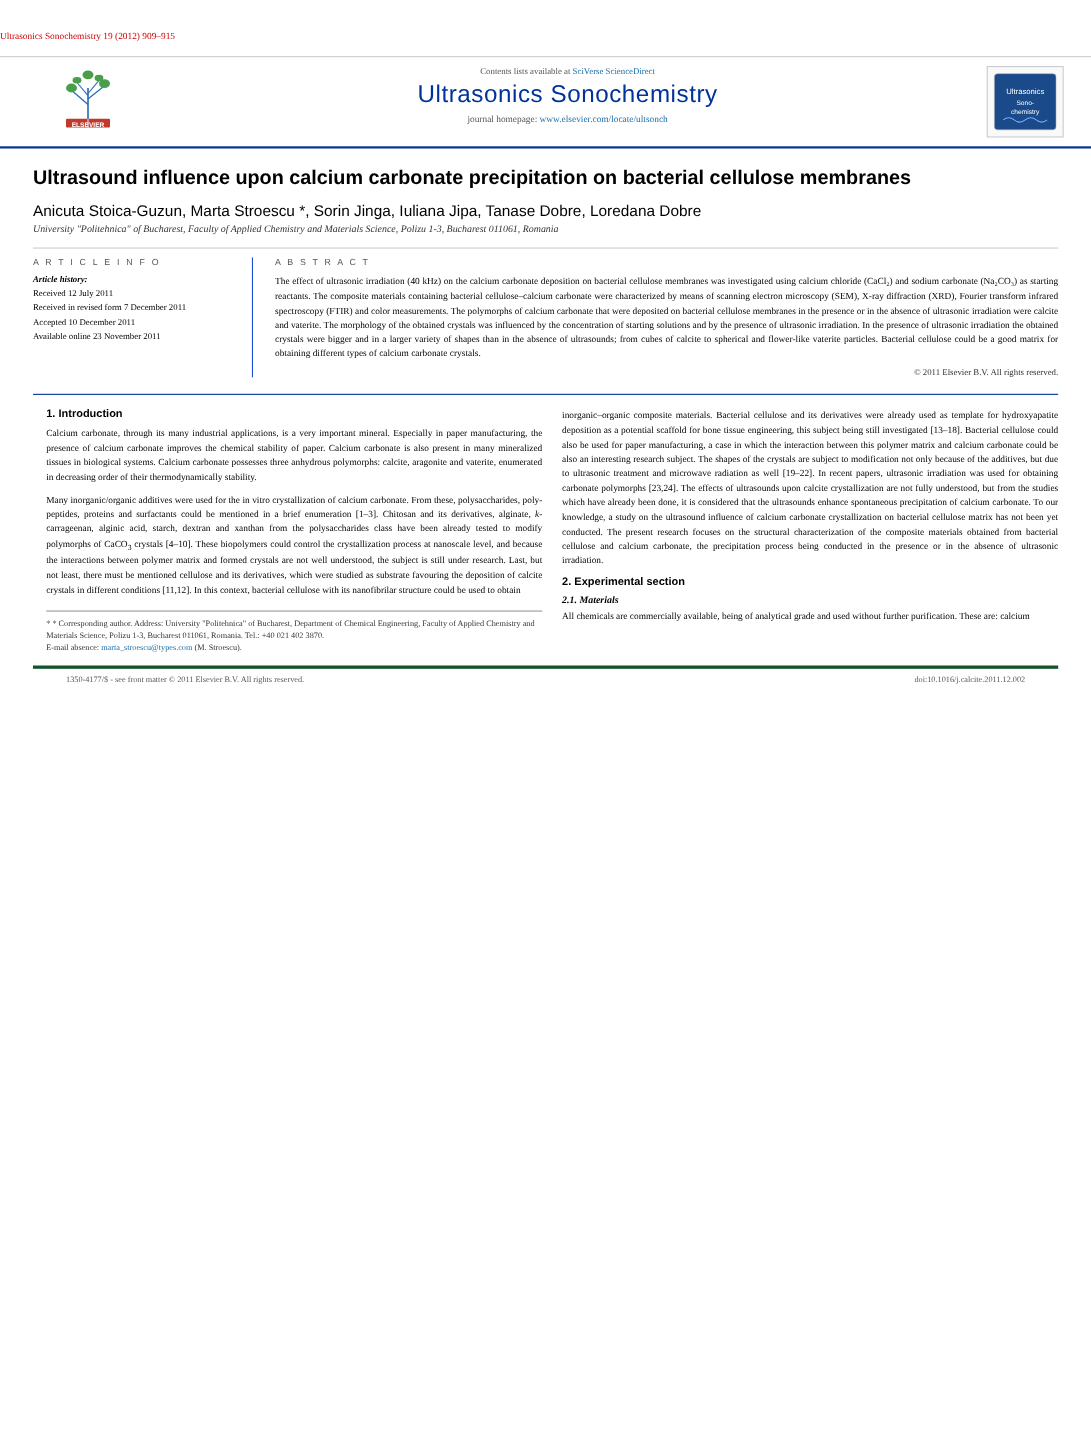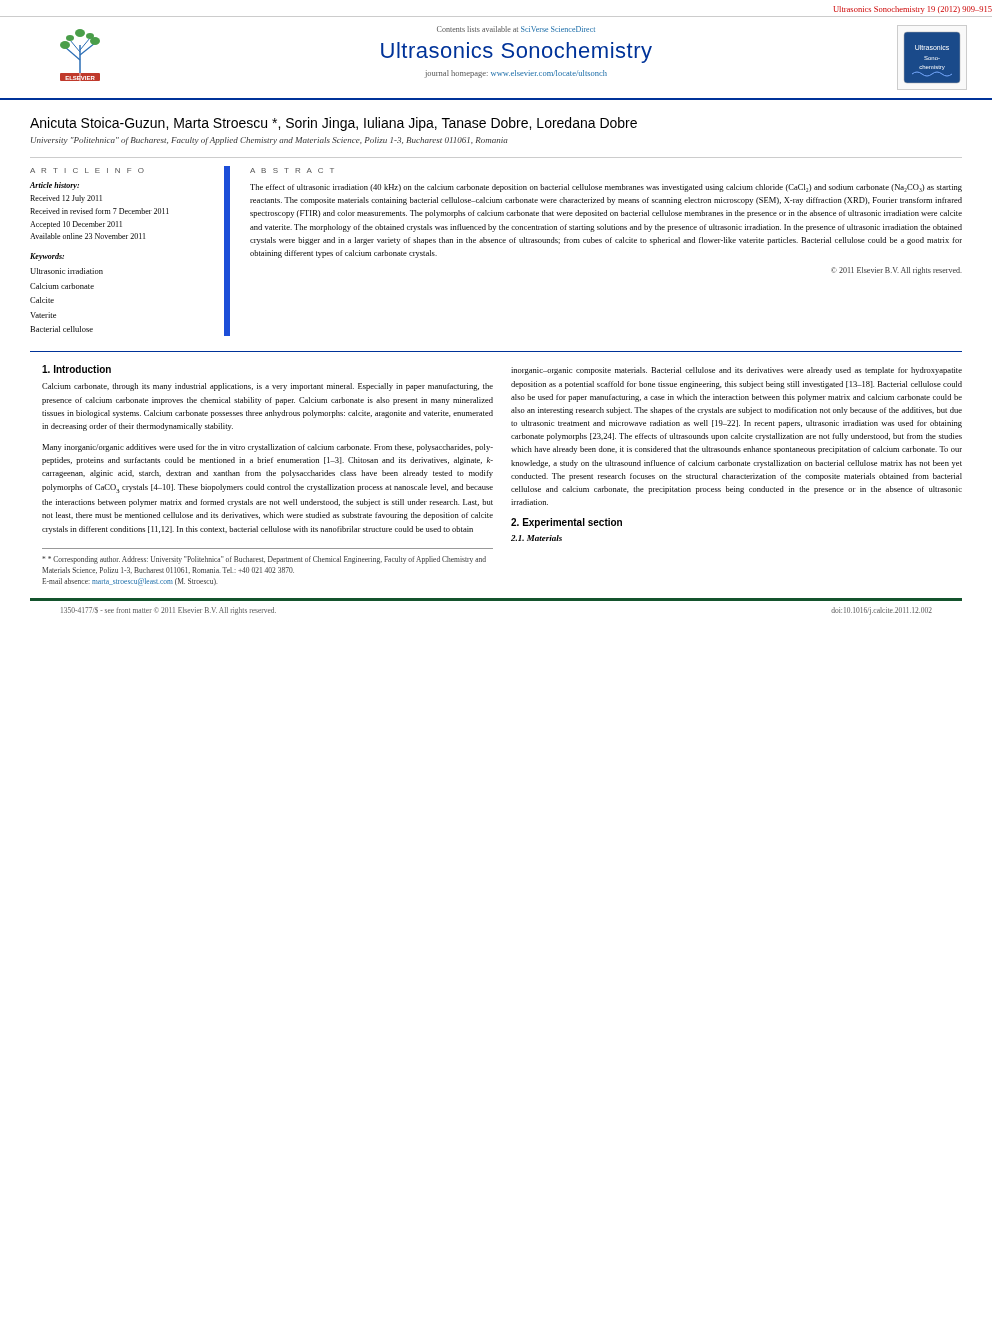--- a/index.html
+++ b/index.html
@@ -7,25 +7,26 @@
       background: #fff;
       font-family: 'Times New Roman', Times, serif;
       font-size: 9.5px;
       color: #000;
       width: 992px;
       min-height: 1323px;
     }
 
     
     .journal-top-bar {
-      text-align: right;
+      text-align: left;
       font-size: 8.5px;
       color: #c00;
-      padding: 4px 0 2px 0;
+      padding: 4px 0 14px 0;
       border-bottom: 1px solid #ccc;
+      margin-top: 23px;
     }
 
     
     .journal-header {
       display: flex;
       padding: 8px 20px;
       border-bottom: 2px solid #003399;
     }
     .header-left {
       width: 120px;
@@ -107,21 +108,21 @@
     .two-col-info {
       display: flex;
       gap: 20px;
       margin-bottom: 15px;
       border-top: 1px solid #ccc;
       padding-top: 8px;
     }
     .article-info-col {
       width: 200px;
       min-width: 200px;
-      border-right: 6px solid #1d4ed8;
+      border-right: 1px solid #1d4ed8;
       padding-right: 15px;
     }
     .abstract-col {
       flex: 1;
     }
 
     .section-header {
       font-family: Arial, sans-serif;
       font-size: 8px;
       letter-spacing: 2px;
@@ -286,50 +287,41 @@
         <text x="30" y="39" font-size="6" text-anchor="middle" fill="#fff" font-family="Arial">chemistry</text>
 
         <path d="M10 44 Q15 40 20 44 Q25 48 30 44 Q35 40 40 44 Q45 48 50 44" stroke="#7af" stroke-width="1" fill="none"></path>
       </svg>
     </div>
   </div>
 </div>
 
 <div class="main-content">
 
+  <div class="article-title">Ultrasound influence upon calcium carbonate precipitation on bacterial cellulose membranes</div>
 
   <div class="authors">
     <span>Anicuta Stoica-Guzun, Marta Stroescu *, Sorin Jinga, Iuliana Jipa, Tanase Dobre, Loredana Dobre</span>
   </div>
 
   <div class="affiliation">University "Politehnica" of Bucharest, Faculty of Applied Chemistry and Materials Science, Polizu 1-3, Bucharest 011061, Romania</div>
 
   <div class="two-col-info">
 
     <div class="article-info-col">
       <div class="section-header">A R T I C L E   I N F O</div>
 
       <div class="article-info-label">Article history:</div>
       <div class="article-info-dates">
         <div>Received 12 July 2011</div>
         <div>Received in revised form 7 December 2011</div>
         <div>Accepted 10 December 2011</div>
         <div>Available online 23 November 2011</div>
       </div>
 
-      <div class="keywords-section">
-        <div class="keywords-label">Keywords:</div>
-        <div class="keywords-list">
-          <div>Ultrasonic irradiation</div>
-          <div>Calcium carbonate</div>
-          <div>Calcite</div>
-          <div>Vaterite</div>
-          <div>Bacterial cellulose</div>
-        </div>
-      </div>
     </div>
 
     <div class="abstract-col">
       <div class="section-header">A B S T R A C T</div>
       <div class="abstract-text">The effect of ultrasonic irradiation (40 kHz) on the calcium carbonate deposition on bacterial cellulose membranes was investigated using calcium chloride (CaCl₂) and sodium carbonate (Na₂CO₃) as starting reactants. The composite materials containing bacterial cellulose–calcium carbonate were characterized by means of scanning electron microscopy (SEM), X-ray diffraction (XRD), Fourier transform infrared spectroscopy (FTIR) and color measurements. The polymorphs of calcium carbonate that were deposited on bacterial cellulose membranes in the presence or in the absence of ultrasonic irradiation were calcite and vaterite. The morphology of the obtained crystals was influenced by the concentration of starting solutions and by the presence of ultrasonic irradiation. In the presence of ultrasonic irradiation the obtained crystals were bigger and in a larger variety of shapes than in the absence of ultrasounds; from cubes of calcite to spherical and flower-like vaterite particles. Bacterial cellulose could be a good matrix for obtaining different types of calcium carbonate crystals.</div>
       <div class="copyright-line">© 2011 Elsevier B.V. All rights reserved.</div>
     </div>
   </div>
 
   <div class="body-divider"></div>
@@ -349,40 +341,41 @@
         Many inorganic/organic additives were used for the in vitro crystallization of calcium carbonate. From these, polysaccharides, poly-peptides, proteins and surfactants could be mentioned in a brief enumeration [1–3]. Chitosan and its derivatives, alginate, <i>k</i>-carrageenan, alginic acid, starch, dextran and xanthan from the polysaccharides class have been already tested to modify polymorphs of CaCO<sub>3</sub> crystals [4–10]. These biopolymers could control the crystallization process at nanoscale level, and because the interactions between polymer matrix and formed crystals are not well understood, the subject is still under research. Last, but not least, there must be mentioned cellulose and its derivatives, which were studied as substrate favouring the deposition of calcite crystals in different conditions [11,12]. In this context, bacterial cellulose with its nanofibrilar structure could be used to obtain
       </div>
 
       <div class="footer-note">
         <div>
           <span>* </span>
           <span>* Corresponding author. Address: University "Politehnica" of Bucharest, Department of Chemical Engineering, Faculty of Applied Chemistry and Materials Science, Polizu 1-3, Bucharest 011061, Romania. Tel.: +40 021 402 3870.</span>
         </div>
         <div>
           <span>E-mail absence:</span>
-          <span style="color:#1a6ca8;cursor:pointer;"> marta_stroescu@least.com</span>
+          <span style="color:#1a6ca8;cursor:pointer;"> marta_stroescu@types.com</span>
           <span>(M. Stroescu).</span>
         </div>
       </div>
     </div>
 
     <div class="body-right-col">
 
       <div class="body-text">inorganic–organic composite materials. Bacterial cellulose and its derivatives were already used as template for hydroxyapatite deposition as a potential scaffold for bone tissue engineering, this subject being still investigated [13–18]. Bacterial cellulose could also be used for paper manufacturing, a case in which the interaction between this polymer matrix and calcium carbonate could be also an interesting research subject. The shapes of the crystals are subject to modification not only because of the additives, but due to ultrasonic treatment and microwave radiation as well [19–22]. In recent papers, ultrasonic irradiation was used for obtaining carbonate polymorphs [23,24]. The effects of ultrasounds upon calcite crystallization are not fully understood, but from the studies which have already been done, it is considered that the ultrasounds enhance spontaneous precipitation of calcium carbonate. To our knowledge, a study on the ultrasound influence of calcium carbonate crystallization on bacterial cellulose matrix has not been yet conducted. The present research focuses on the structural characterization of the composite materials obtained from bacterial cellulose and calcium carbonate, the precipitation process being conducted in the presence or in the absence of ultrasonic irradiation.</div>
 
       <div class="section-title">
         <span>2.</span>
         <span> Experimental section</span>
       </div>
 
       <div class="section-title-italic">
         <span>2.1.</span>
         <span> <i>Materials</i></span>
       </div>
 
+      <div class="body-text">All chemicals are commercially available, being of analytical grade and used without further purification. These are: calcium</div>
     </div>
   </div>
 
   <div class="bottom-bar">
     <div>1350-4177/$ - see front matter © 2011 Elsevier B.V. All rights reserved.</div>
     <div>doi:10.1016/j.calcite.2011.12.002</div>
   </div>
 
 </div>
 

